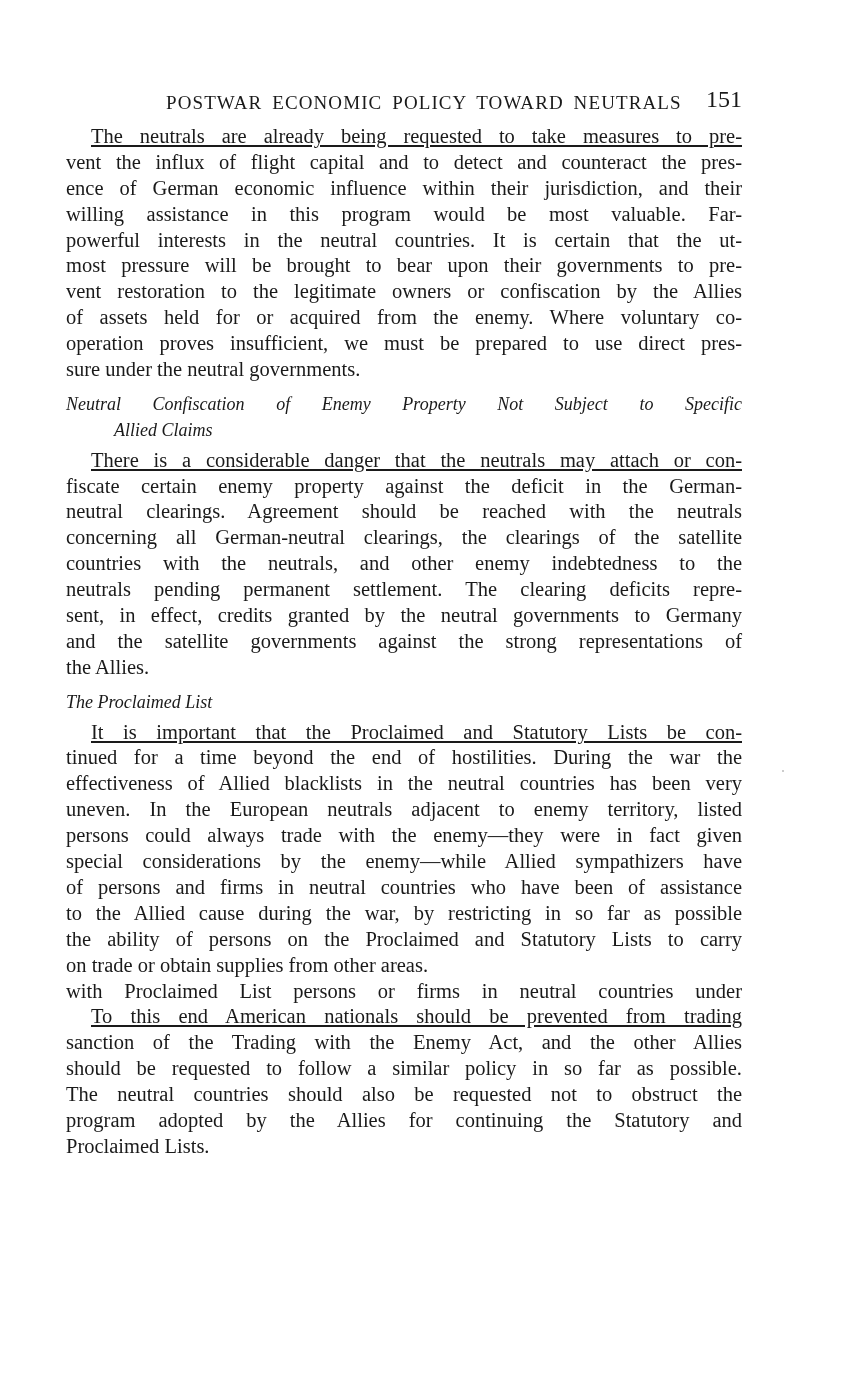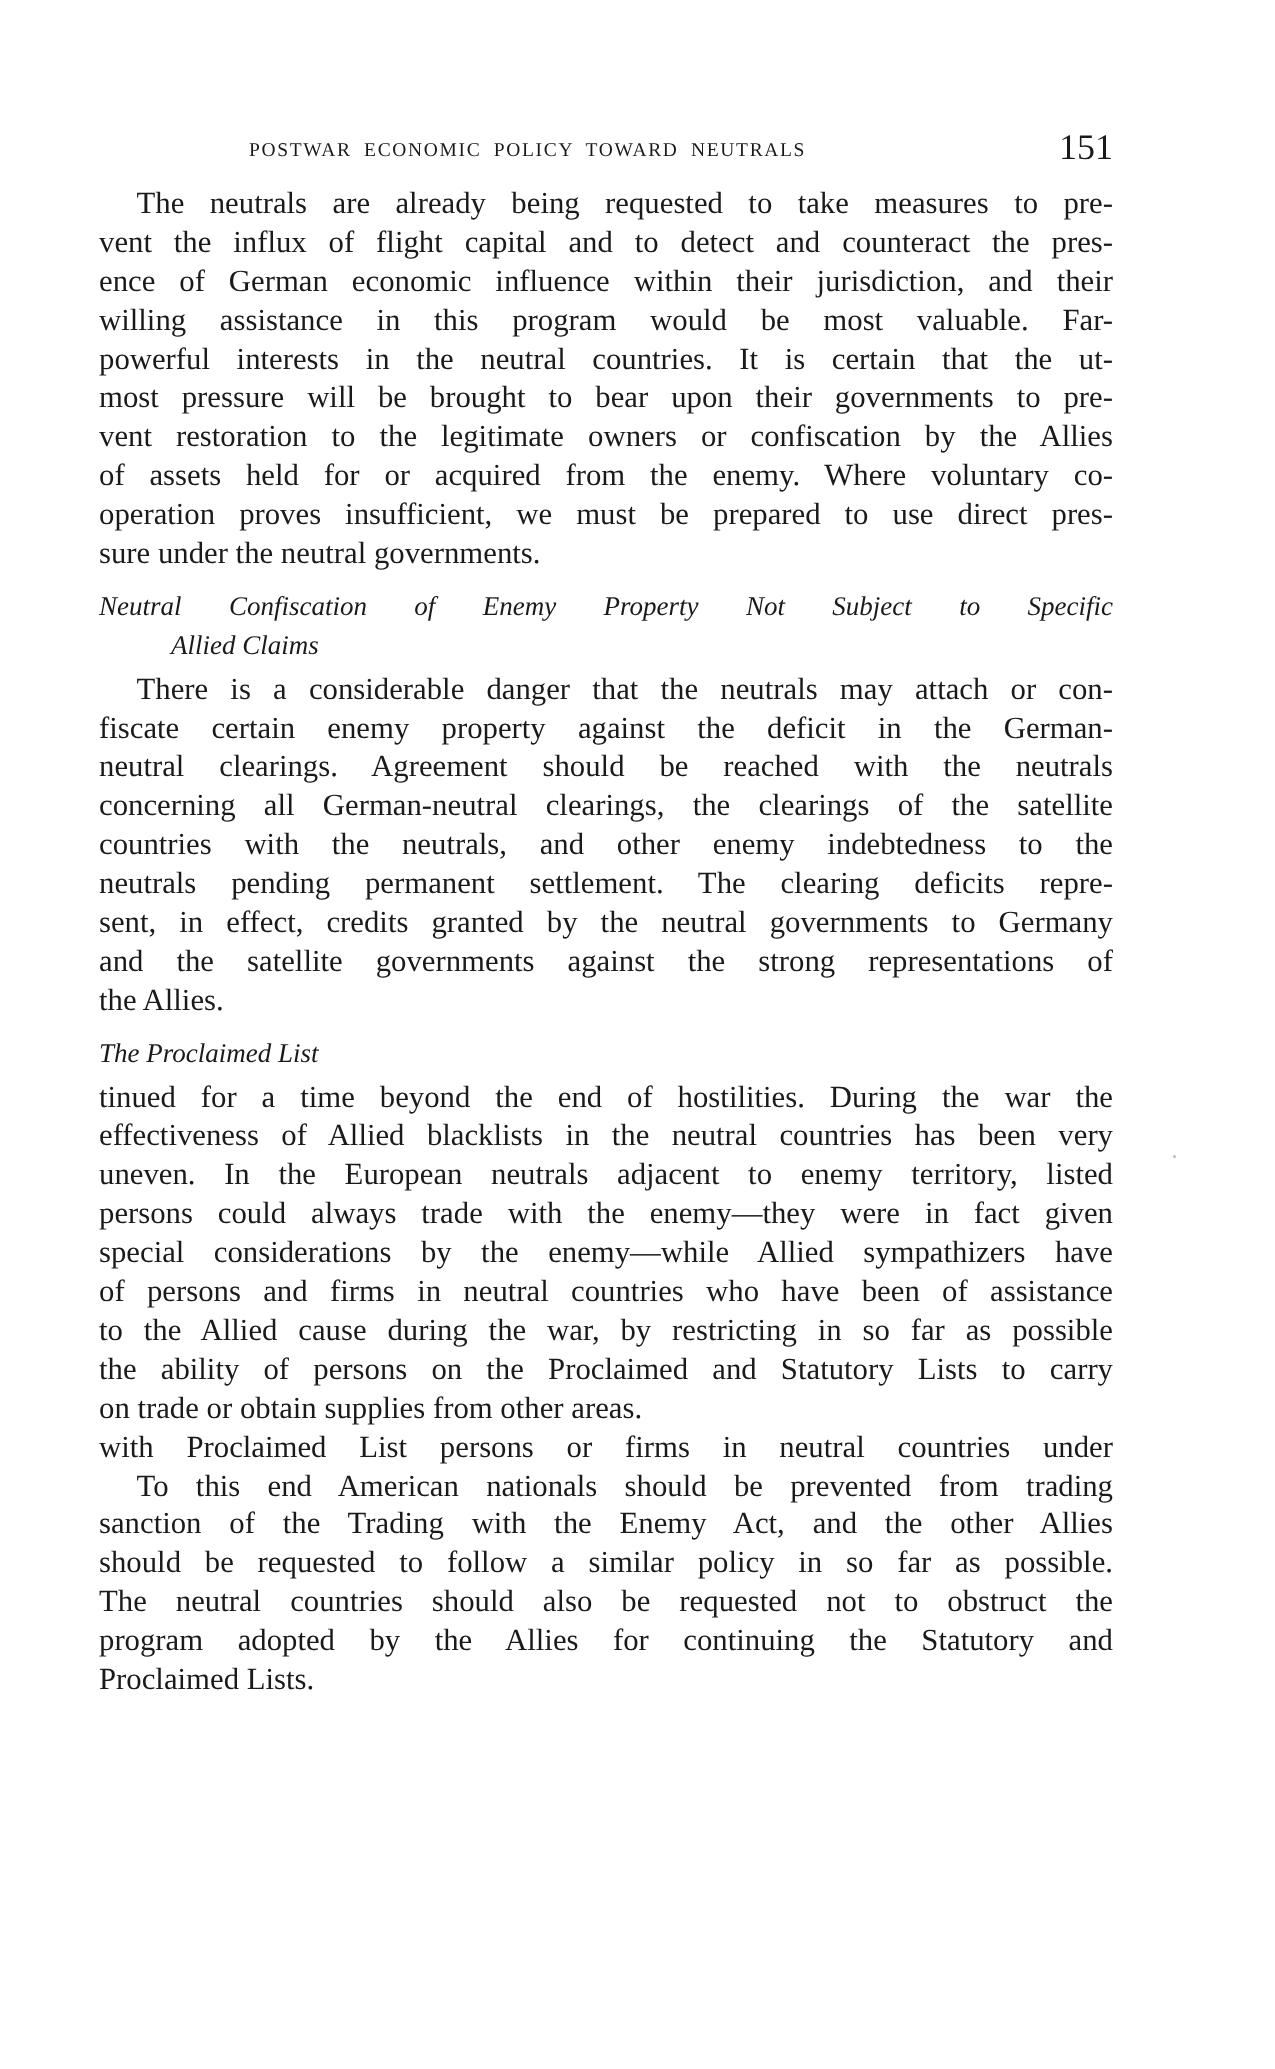--- a/index.html
+++ b/index.html
@@ -7,33 +7,33 @@
   .page {
     position: absolute; left: 66px; top: 86px; width: 676px;
     font-family: "Liberation Serif", "DejaVu Serif", serif;
     color: #1a1a1a;
   }
   .running-head {
     position: relative; height: 30px; margin-bottom: 8px;
   }
   .running-title {
     position: absolute; left: 100px; top: 6px;
-    font-size: 13px; letter-spacing: 1.1px; word-spacing: 4px;
+    font-size: 19px; letter-spacing: 1.1px; word-spacing: 4px;
   }
   .page-number {
     position: absolute; right: 0; top: 0;
     font-size: 24px;
   }
   .line {
     display: block; height: 25.9px; line-height: 25.9px;
     font-size: 20.5px; white-space: nowrap;
     text-align: justify; text-align-last: justify;
   }
   .line.last { text-align-last: left; }
-  .line.indent { padding-left: 25px; }
+  .line.indent { padding-left: 25px; text-decoration: underline; }
   .heading {
     display: block; font-style: italic; font-size: 18px;
     height: 25.9px; line-height: 25.9px; white-space: nowrap;
   }
   .heading.full { text-align: justify; text-align-last: justify; }
   .heading.cont { padding-left: 48px; }
   .gap { height: 9px; }
   .stray-mark {
     position: absolute; left: 782px; top: 770px; width: 2px; height: 2px;
     background: #bbbbbb; border-radius: 1px;
@@ -79,20 +79,21 @@
     <span class="line">and the satellite governments against the strong representations of</span>
     <span class="line last">the Allies.</span>
   </div>
 
   <div class="gap"></div>
 
   <div>
     <span class="heading">The Proclaimed List</span>
   </div>
   <div style="margin-top:4px;">
+    <span class="line indent">It is important that the Proclaimed and Statutory Lists be con-</span>
     <span class="line">tinued for a time beyond the end of hostilities. During the war the</span>
     <span class="line">effectiveness of Allied blacklists in the neutral countries has been very</span>
     <span class="line">uneven. In the European neutrals adjacent to enemy territory, listed</span>
     <span class="line">persons could always trade with the enemy—they were in fact given</span>
     <span class="line">special considerations by the enemy—while Allied sympathizers have</span>
     <span class="line">of persons and firms in neutral countries who have been of assistance</span>
     <span class="line">to the Allied cause during the war, by restricting in so far as possible</span>
     <span class="line">the ability of persons on the Proclaimed and Statutory Lists to carry</span>
     <span class="line last">on trade or obtain supplies from other areas.</span>
   </div>

